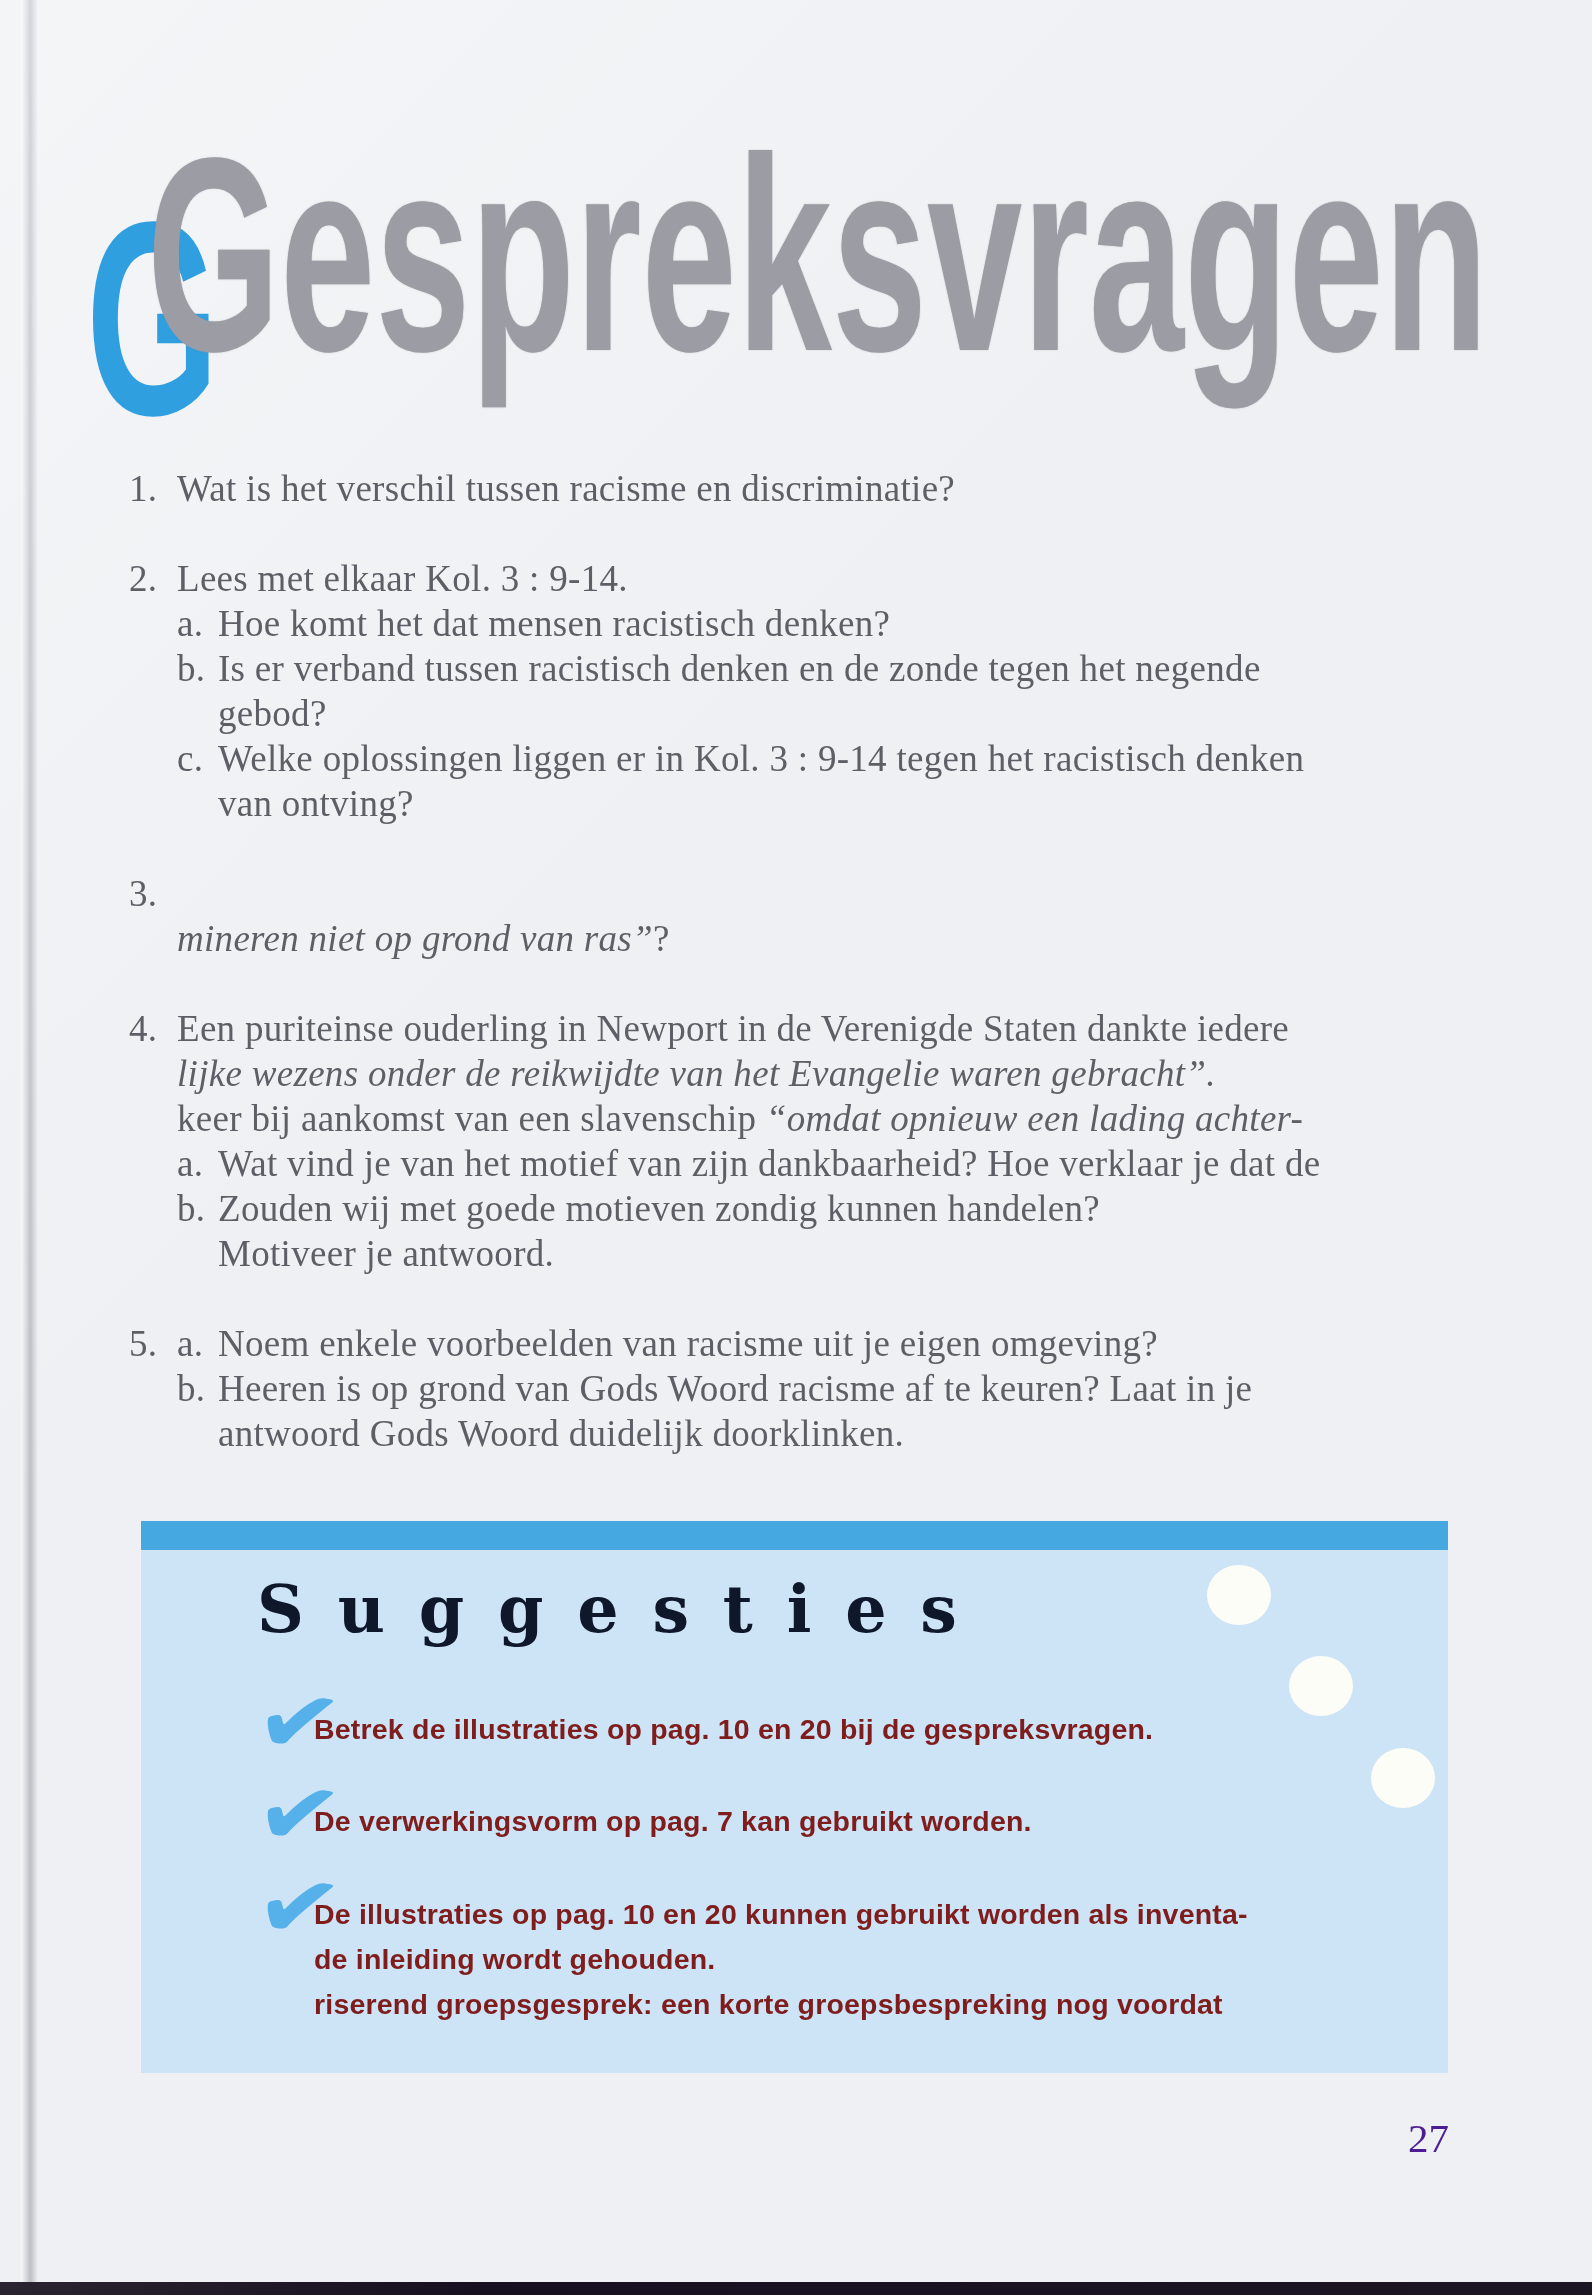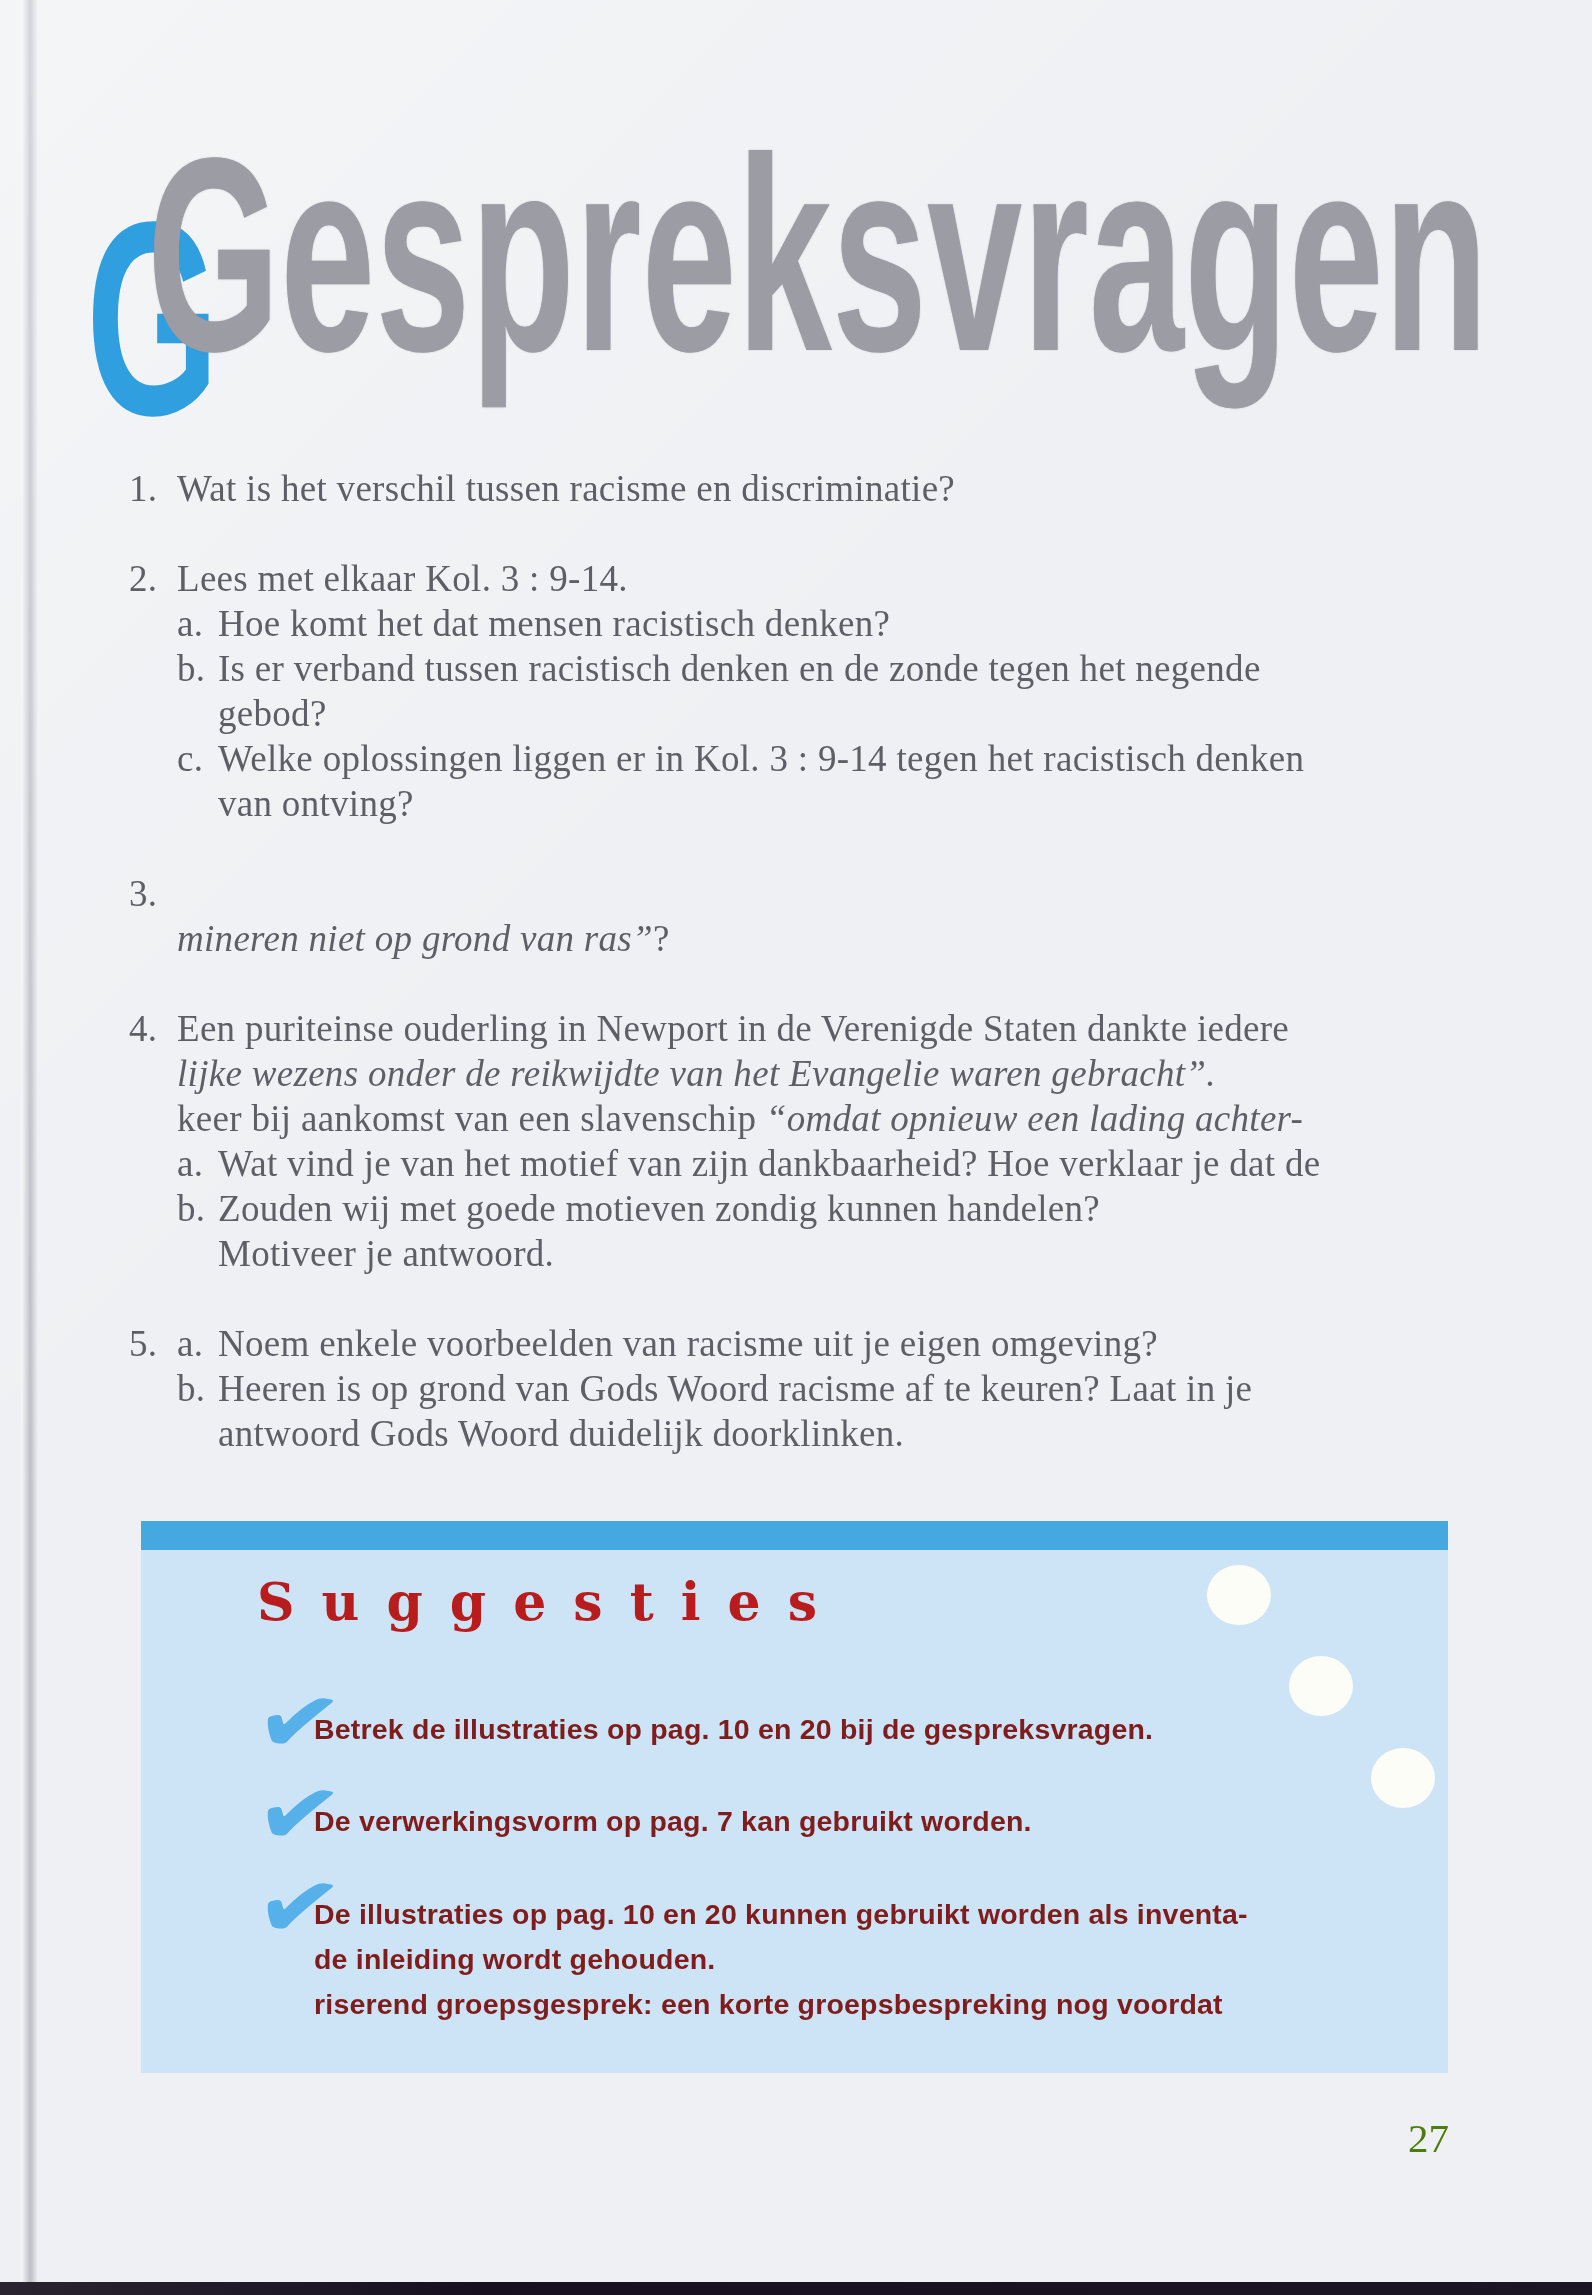--- a/index.html
+++ b/index.html
@@ -55,21 +55,21 @@
 
   
   .sug-box{
     position:absolute;left:141px;top:1521px;width:1307px;height:552px;
     background:#cde3f6;
   }
   .sug-strip{position:absolute;left:0;top:0;width:100%;height:28.5px;background:#46a8e1;}
   .sug-title{
     position:absolute;left:116px;top:50px;
     font-family:"DejaVu Serif", serif;font-weight:bold;
-    font-size:52px;letter-spacing:.52em;color:#b91c1c;
+    font-size:65px;letter-spacing:.52em;color:#0f172a;
   }
   .deco-circle{
     position:absolute;width:64px;height:60px;border-radius:50%;background:#fdfdf7;
   }
   .c1{left:1066px;top:44px;}
   .c2{left:1148px;top:135px;}
   .c3{left:1230px;top:227px;}
   .sug-item{position:absolute;left:118px;}
   .sug-item .check{
     position:absolute;left:-3.5px;top:-36px;
@@ -80,21 +80,21 @@
   .sug-item .sug-text{
     margin-left:55px;
     font-family:"Liberation Sans", sans-serif;font-weight:bold;
     font-size:28.5px;line-height:45px;color:#7f1d1d;letter-spacing:0.2px;
     white-space:nowrap;
   }
   .i1{top:186px;} .i2{top:278px;} .i3{top:371px;}
 
   .page-number{
     position:absolute;left:1381px;top:2114px;width:95px;text-align:center;
-    font-family:"Liberation Serif", serif;font-size:41px;color:#4d7c0f;
+    font-family:"Liberation Serif", serif;font-size:41px;color:#4c1d95;
   }
 </style>
 </head>
 <body>
 
 <div class="spine-shadow"></div>
 <div class="page-tint"></div>
 
 <div class="title-wrap">
   <span class="big-g-blue">G</span>

